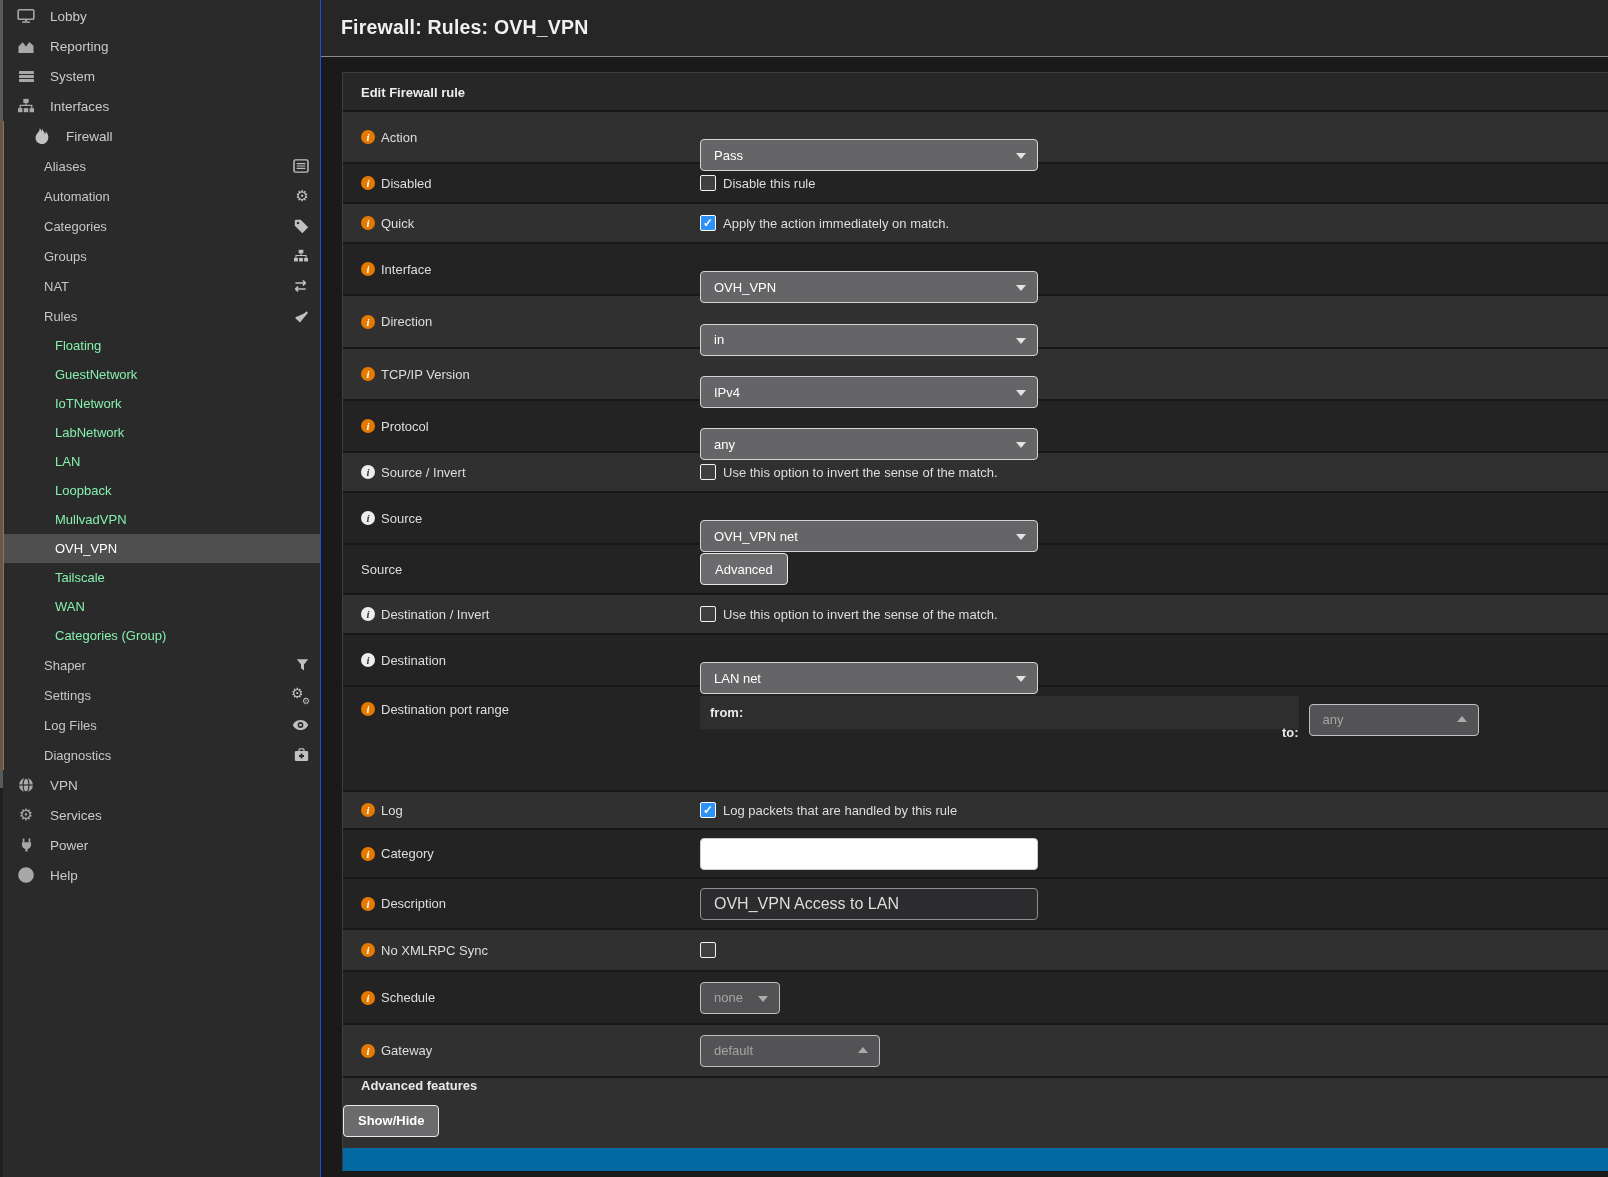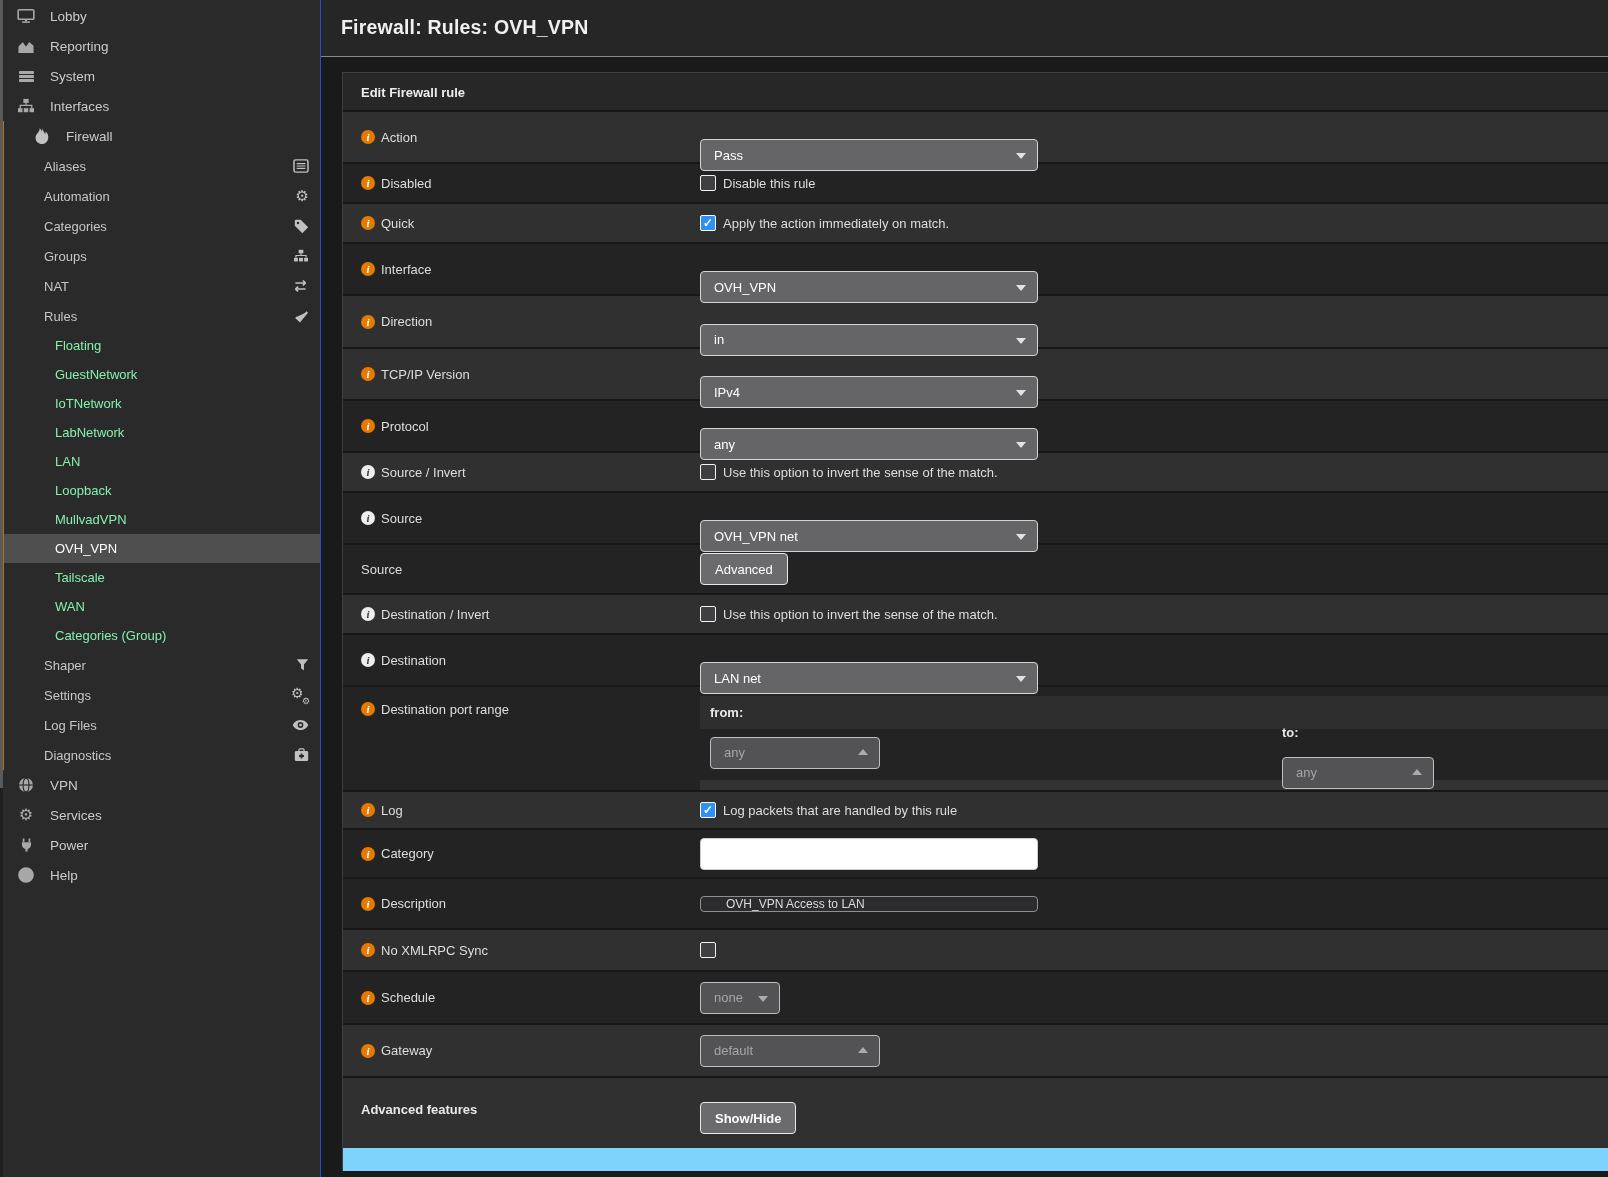--- a/index.html
+++ b/index.html
@@ -32,21 +32,21 @@
   .cogs .g2 { position:absolute; right:-1px; bottom:-3px; font-size:9px; }
   .nav-sub2 { height:29px; display:flex; align-items:center; padding-left:51px; color:#86efac; cursor:pointer; }
   .nav-sub2.active { background:#4f4f50; color:#ffffff; }
 
   
   .content { flex:1; display:flex; flex-direction:column; border-left:1px solid #1d4ed8; min-width:0; }
   .content-header { height:57px; flex-shrink:0; background:#262627; border-bottom:1px solid #8a8a8a; }
   .page-title { font-size:19.5px; font-weight:bold; color:#f0f0f0; padding:16px 0 0 20px; letter-spacing:0.2px; }
   .content-body { flex:1; background:#1a1a1b; padding:15px 0 0 21px; overflow:hidden; }
 
-  .panel { border:1px solid #3e3e3e; border-right:0; border-bottom:0; height:1099px; overflow:hidden; background:#7dd3fc; }
+  .panel { border:1px solid #3e3e3e; border-right:0; border-bottom:0; height:1099px; overflow:hidden; background:#0369a1; }
   .panel-header { height:39px; line-height:39px; background:#272728; border-bottom:2px solid #171717; padding-left:18px; font-weight:bold; color:#ededed; }
 
   .frow { display:flex; align-items:center; background:#232324; border-bottom:2px solid #171717; }
   .frow.lt { background:#303031; }
   .flabel { width:357px; flex-shrink:0; display:flex; align-items:center; gap:6px; padding-left:18px; color:#dedede; }
   .fctl { flex:1; display:flex; align-items:center; min-width:0; color:#dedede; }
 
   .h52 { height:52px; } .h53 { height:53px; } .h40 { height:40px; } .h50 { height:50px; }
   .h38 { height:38px; } .h49 { height:49px; } .h51 { height:51px; } .h42 { height:42px; }
 
@@ -69,34 +69,34 @@
          border:1px solid #e8e8e8; border-radius:4px; color:#fff; font-size:13px; cursor:pointer; }
   .btn.bold { font-weight:bold; }
 
   .cb { width:16px; height:16px; border:1px solid #f2f2f2; border-radius:2px; background:#3f3f41;
         display:inline-flex; align-items:center; justify-content:center; margin-right:7px; flex-shrink:0; cursor:pointer; }
   .cb[data-state="checked"] { background:#2c92f7; border-color:#ffffff; }
   .cb[data-state="checked"]::after { content:"✓"; color:#fff; font-size:12px; font-weight:bold; line-height:1; }
 
   .input-white { width:338px; height:32px; background:#ffffff; border:1px solid #cccccc; border-radius:4px;
                  font-family:"Liberation Sans", sans-serif; font-size:13px; padding:0 12px; color:#222; }
-  .input-dark { width:338px; height:16px; background:#2c2c2e; border:1px solid #8f8f8f; border-radius:4px;
-                font-family:"Liberation Sans", sans-serif; font-size:12px; padding:0 25px; color:#dddddd; }
+  .input-dark { width:338px; height:32px; background:#2c2c2e; border:1px solid #8f8f8f; border-radius:4px;
+                font-family:"Liberation Sans", sans-serif; font-size:16px; padding:0 13px; color:#dddddd; }
 
   
   .frow.pr { height:105px; align-items:stretch; }
   .frow.pr .flabel { align-items:flex-start; padding-top:15px; }
-  .pr-ctl { flex:1; display:flex; flex-direction:column; padding-top:9px; min-width:0; }
+  .pr-ctl { flex:1; display:flex; flex-direction:row; padding-top:9px; min-width:0; }
   .pr-head { height:33px; background:#2e2e2f; display:flex; align-items:center; font-weight:bold; color:#e8e8e8; }
   .pr-body { height:47px; display:flex; align-items:center; }
   .cell-from { width:572px; flex-shrink:0; padding-left:10px; }
   .cell-to { flex:1; padding-left:10px;margin-top:40px; }
   .pr-scroll { height:12px; background:#323234; margin-top:4px; }
 
-  .frow.adv { height:70px; align-items:flex-start; padding-top:24px; border-bottom:none; }
+  .frow.adv { height:70px; align-items:flex-start; border-bottom:none;flex-direction:column; }
   .frow.adv .flabel { font-weight:bold; color:#e8e8e8; }
 </style>
 </head>
 <body>
 
 <div class="sidebar">
   <div class="sb-scrollbar">
     <div class="sb-thumb"></div>
   </div>
   <nav class="nav">

